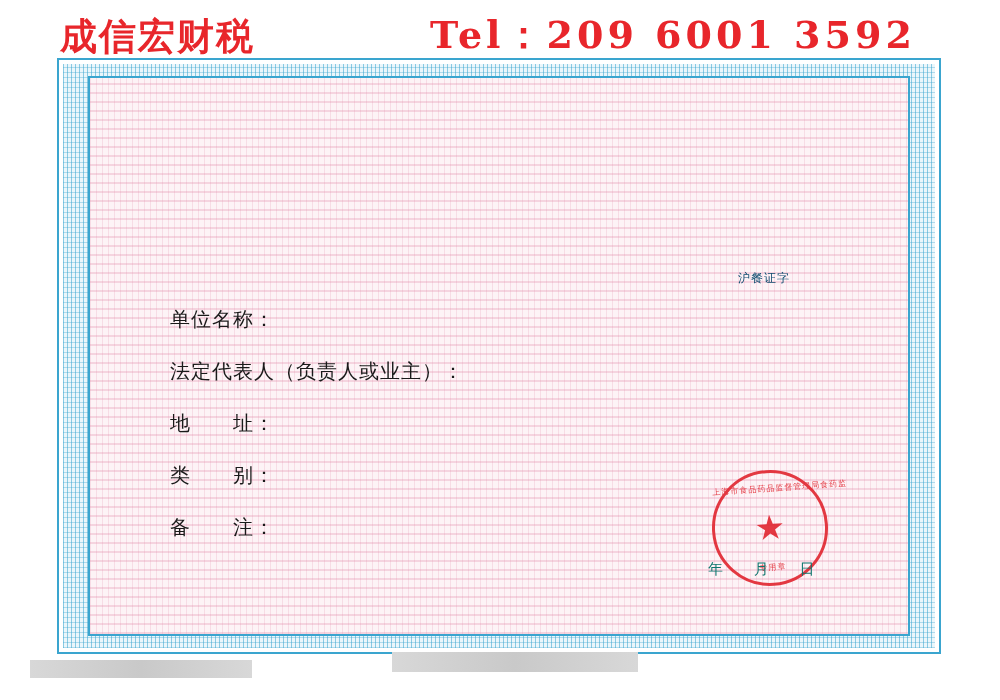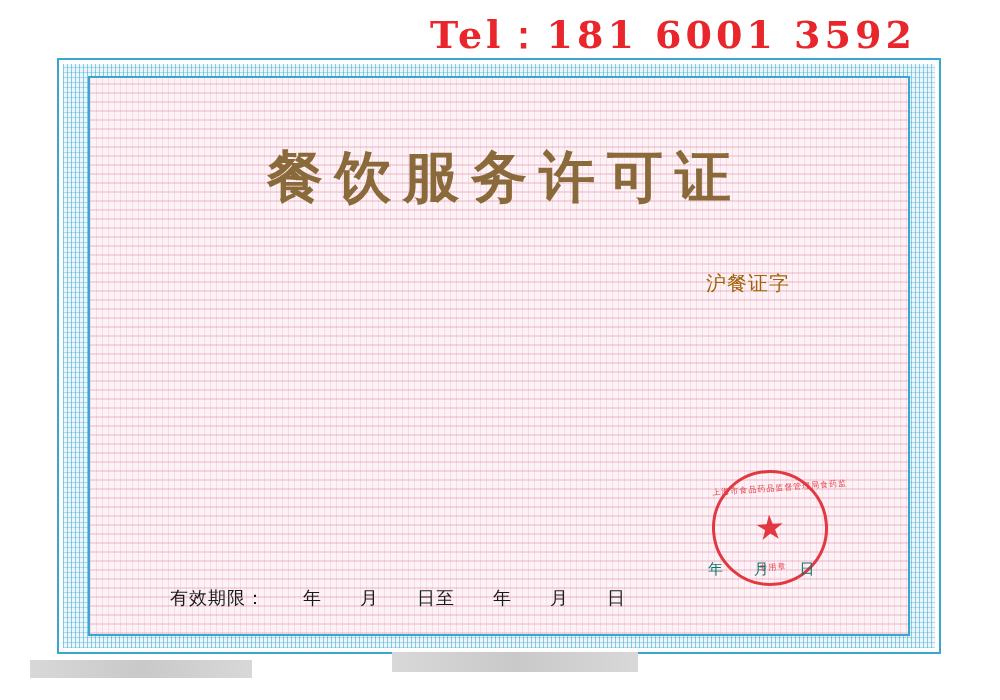--- a/index.html
+++ b/index.html
@@ -106,22 +106,22 @@
     font-weight: bold;
     color: #8a6a3a;
     letter-spacing: 12px;
     text-indent: 12px;
     font-family: "DejaVu Sans", "Liberation Sans", sans-serif;
   }
   .cert-serial {
     position: absolute;
     top: 192px;
     right: 118px;
-    font-size: 20px;
-    color: #a16207;
+    font-size: 12px;
+    color: #0c4a6e;
     letter-spacing: 1px;
   }
 
   .fields {
     position: absolute;
     top: 228px;
     left: 80px;
     width: 640px;
   }
   .field-row {
@@ -200,46 +200,52 @@
     position: absolute;
     background: linear-gradient(90deg,#d8d8d8,#c9c9c9,#d8d8d8);
   }
   .redact-left  { left: 30px;  top: 660px; width: 222px; height: 18px; }
   .redact-mid   { left: 392px; top: 652px; width: 246px; height: 20px; }
 </style>
 </head>
 <body>
 
 <div class="header-row">
-  <div class="tel-text">Tel：181 6001 3592</div>
+  <div class="brand-text">成信宏财税</div>
+  <div class="tel-text">Tel：209 6001 3592</div>
 </div>
 
 <div class="cert-outer">
   <div class="cert-guilloche"></div>
   <div class="cert-inner">
     <div class="cert-body">
 
-      <div class="cert-title">餐饮服务许可证</div>
 
       <div class="cert-serial">沪餐证字</div>
 
+      <div class="fields">
+        <div class="field-row">单位名称：</div>
+        <div class="field-row">法定代表人（负责人或业主）：</div>
+        <div class="field-row">地　　址：</div>
+        <div class="field-row">类　　别：</div>
+        <div class="field-row">备　　注：</div>
+      </div>
 
 
       <div class="seal">
         <div class="seal-arc-top">上海市食品药品监督管理局食药监</div>
         <div class="seal-star">★</div>
         <div class="seal-arc-bottom">专用章</div>
       </div>
 
       <div class="date-line">
         <span>年</span>
         <span>月</span>
         <span>日</span>
       </div>
 
-      <div class="validity">有效期限：　　年　　月　　日至　　年　　月　　日</div>
 
     </div>
   </div>
 </div>
 
 <div class="redact redact-left"></div>
 <div class="redact redact-mid"></div>
 
 </body></html>

